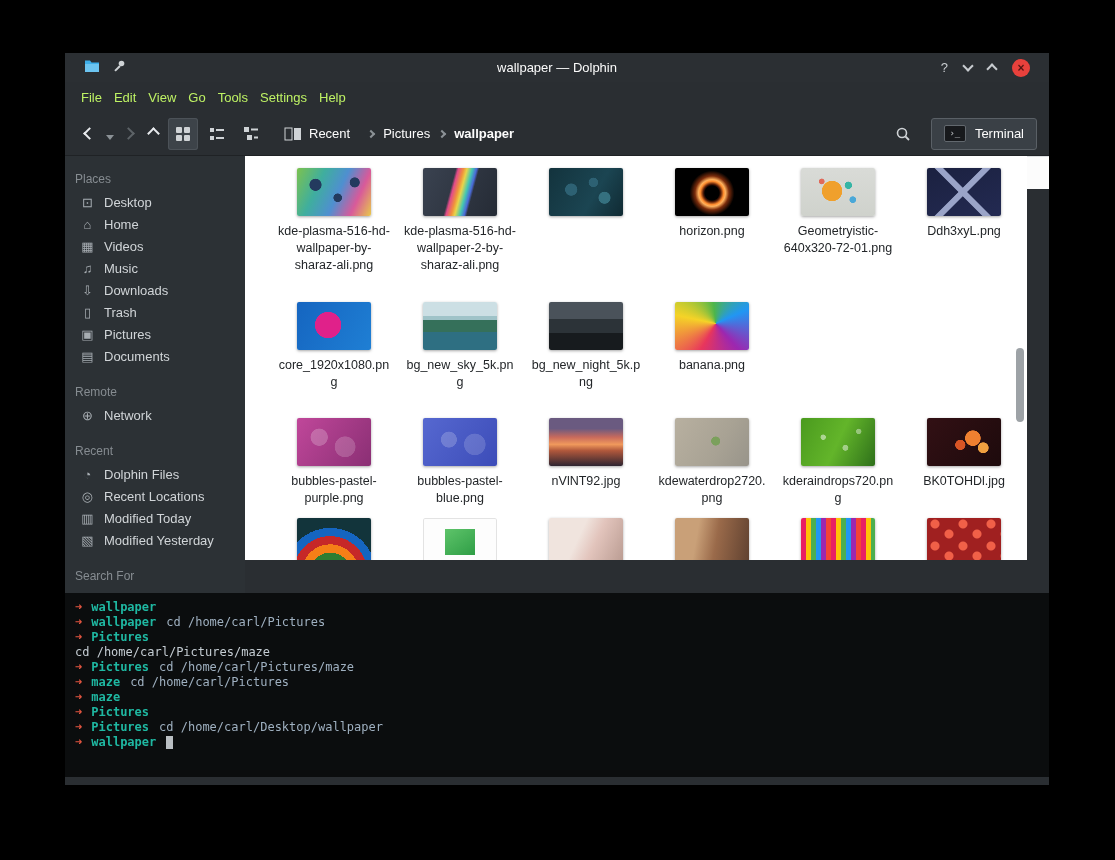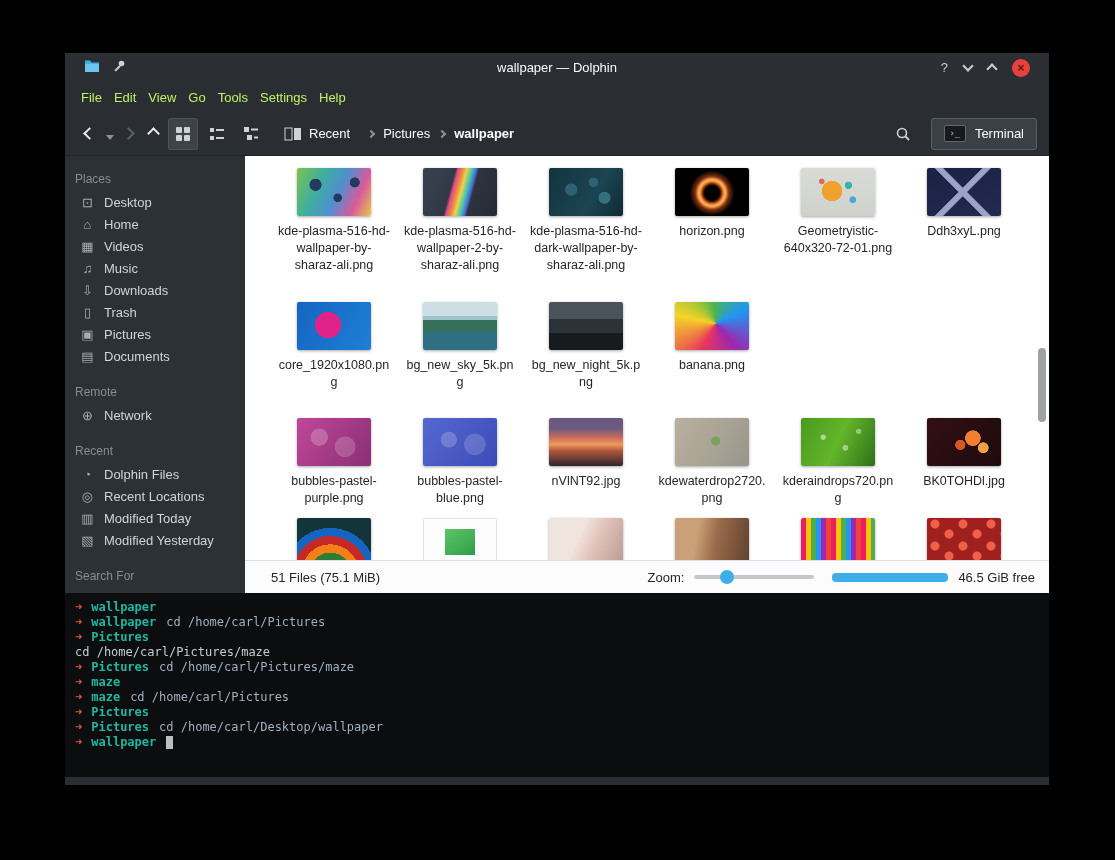--- a/index.html
+++ b/index.html
@@ -55,21 +55,21 @@
 
   
   .body-row { height:437px; display:flex; flex:0 0 auto; }
 
   .sidebar { width:180px; background:#2c3135; color:#d1d5d8; font-size:13px; padding-top:6px; overflow:hidden; flex:0 0 auto; }
   .side-header { color:#868c91; font-size:12px; padding:10px 12px 5px 10px; }
   .side-header.later { margin-top:8px; }
   .side-item { height:22px; display:flex; align-items:center; gap:9px; padding:0 8px 0 15px; }
   .side-icon { width:15px; text-align:center; color:#a7adb2; font-size:13px; flex:0 0 auto; }
 
-  .right-col { flex:1; display:flex; flex-direction:column; min-width:0; }
+  .right-col { flex:1; display:flex; min-width:0; }
 
   
   .fileview { height:404px; background:#ffffff; position:relative; overflow:hidden; padding:12px 0 0 26px; flex:0 0 auto; }
   .frow { display:flex; }
   .frow.r1 { height:134px; } .frow.r2 { height:116px; } .frow.r3 { height:100px; } .frow.r4 { height:90px; }
   .cell { width:126px; display:flex; flex-direction:column; align-items:center; flex:0 0 auto; }
   .thumb { width:74px; height:48px; border-radius:2px; box-shadow:0 1px 3px rgba(0,0,0,.35); flex:0 0 auto; }
   .fname { margin-top:7px; font-size:12.5px; line-height:17px; color:#232629; text-align:center;
            max-width:112px; overflow-wrap:anywhere; }
   .vscroll { position:absolute; right:3px; top:192px; width:8px; height:74px; border-radius:4px; background:#9da2a6; }
@@ -351,21 +351,20 @@
           <div class="cell">
             <div class="thumb t1"></div>
             <div class="fname">kde-plasma-516-hd-wallpaper-by-sharaz-ali.png</div>
           </div>
           <div class="cell">
             <div class="thumb t2"></div>
             <div class="fname">kde-plasma-516-hd-wallpaper-2-by-sharaz-ali.png</div>
           </div>
           <div class="cell">
             <div class="thumb t3"></div>
-            <div class="fname">kde-plasma-516-hd-dark-wallpaper-by-sharaz-ali.png</div>
           </div>
           <div class="cell">
             <div class="thumb t4"></div>
             <div class="fname">horizon.png</div>
           </div>
           <div class="cell">
             <div class="thumb t5"></div>
             <div class="fname">Geometryistic-640x320-72-01.png</div>
           </div>
           <div class="cell">
@@ -459,20 +458,20 @@
       </div>
     </div>
   </div>
 
   <div class="terminal">
     <div class="tl"><span class="t-arrow">➜</span><span class="t-dir">wallpaper</span><span class="t-cmd"></span></div>
     <div class="tl"><span class="t-arrow">➜</span><span class="t-dir">wallpaper</span><span class="t-cmd">cd /home/carl/Pictures</span></div>
     <div class="tl"><span class="t-arrow">➜</span><span class="t-dir">Pictures</span><span class="t-cmd"></span></div>
     <div class="tl"><span class="t-plain">cd /home/carl/Pictures/maze</span></div>
     <div class="tl"><span class="t-arrow">➜</span><span class="t-dir">Pictures</span><span class="t-cmd">cd /home/carl/Pictures/maze</span></div>
+    <div class="tl"><span class="t-arrow">➜</span><span class="t-dir">maze</span><span class="t-cmd">cd /home/carl/Pictures</span></div>
     <div class="tl"><span class="t-arrow">➜</span><span class="t-dir">maze</span><span class="t-cmd"></span></div>
-    <div class="tl"><span class="t-arrow">➜</span><span class="t-dir">maze</span><span class="t-cmd">cd /home/carl/Pictures</span></div>
     <div class="tl"><span class="t-arrow">➜</span><span class="t-dir">Pictures</span><span class="t-cmd"></span></div>
     <div class="tl"><span class="t-arrow">➜</span><span class="t-dir">Pictures</span><span class="t-cmd">cd /home/carl/Desktop/wallpaper</span></div>
     <div class="tl"><span class="t-arrow">➜</span><span class="t-dir">wallpaper</span><span class="t-cursor"></span></div>
   </div>
 
 </div>
 
 </body></html>

